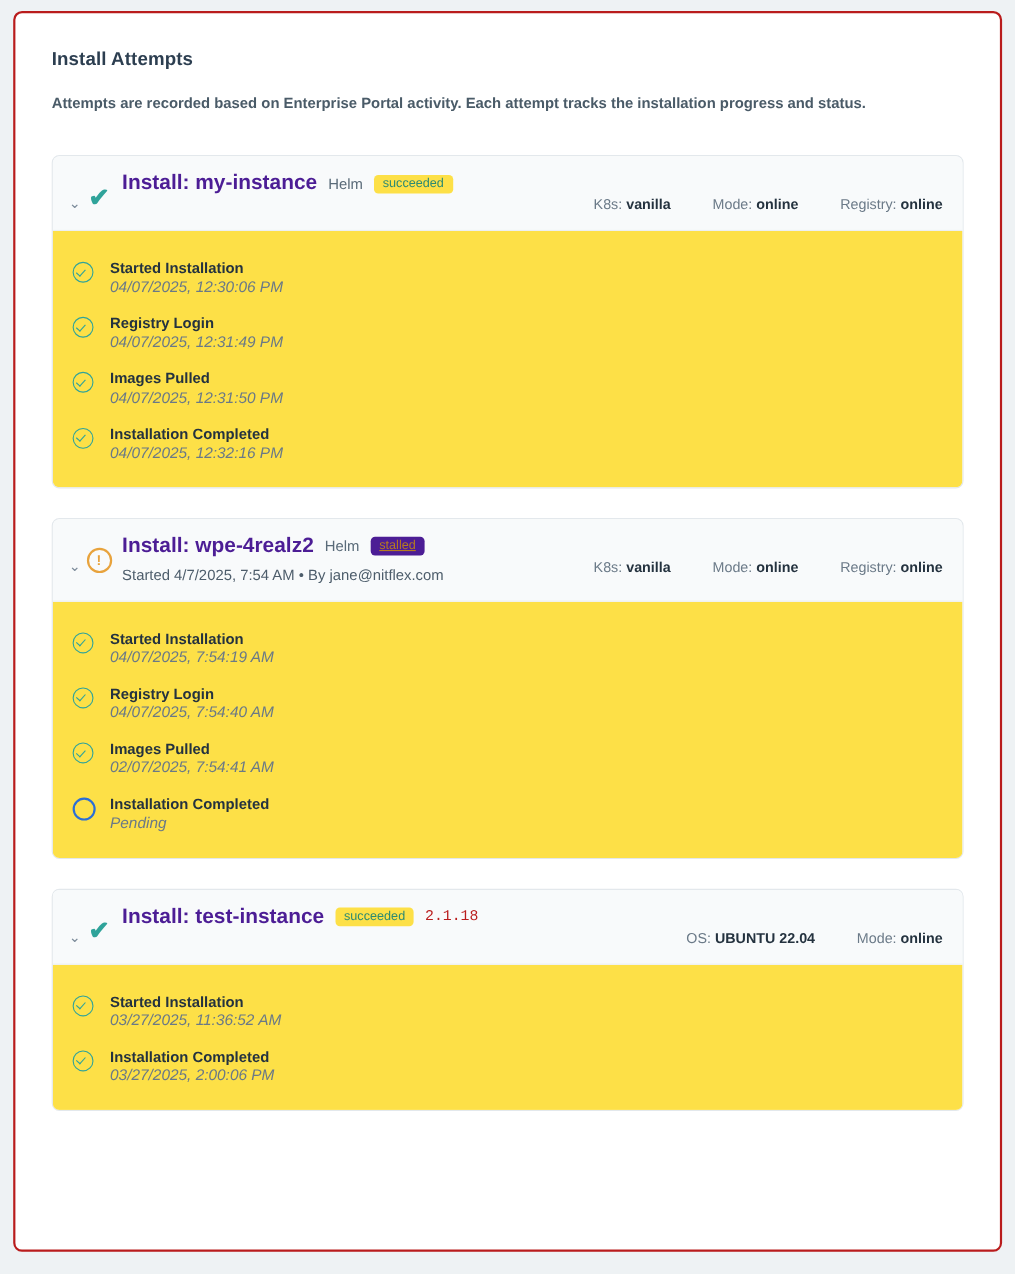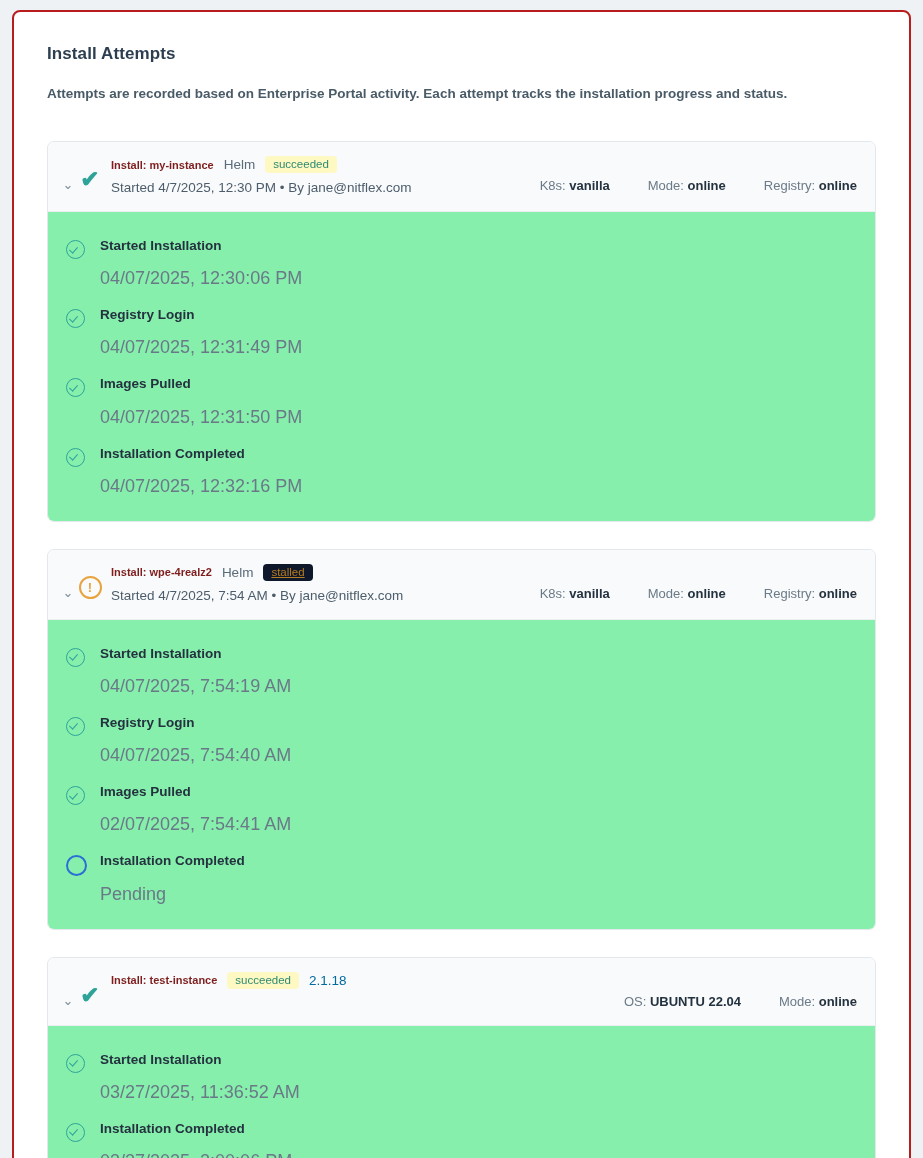--- a/index.html
+++ b/index.html
@@ -95,46 +95,47 @@
     padding-left: 7px;
     min-width: 0;
   }
   .title-row {
     display: flex;
     align-items: center;
     gap: 10px;
     flex-wrap: wrap;
   }
   .attempt-title {
-    font-size: 11px;
-    font-weight: bold;
-    color: #7f1d1d;
+    font-size: 19px;
+    font-weight: bold;
+    color: #4c1d95;
   }
   .chart-engine {
     font-size: 13.5px;
     color: #5a6b79;
   }
   .badge {
     font-size: 11.5px;
     padding: 2px 8px 3px 8px;
     border-radius: 4px;
     font-weight: normal;
   }
   .badge-succeeded {
-    background: #fef9c3;
+    background: #fde047;
     color: #2d8a72;
   }
   .badge-stalled {
-    background: #0f172a;
+    background: #4c1d95;
     color: #b57b20;
     text-decoration: underline;
   }
   .version {
     font-size: 13.5px;
-    color: #0369a1;
+    color: #b91c1c;
+    font-family: Liberation Mono, monospace;
   }
   .attempt-sub {
     margin-top: 7px;
     font-size: 13.5px;
     color: #4d5d6b;
   }
   .header-meta {
     display: flex;
     align-items: center;
     gap: 38px;
@@ -143,21 +144,21 @@
     margin-top: 22px;
     white-space: nowrap;
     padding-left: 14px;
   }
   .header-meta .val {
     color: #24323f;
     font-weight: bold;
   }
   .steps {
     padding: 26px 18px 24px 18px;
-    background: #86efac;
+    background: #fde047;
   }
   .step {
     display: flex;
     align-items: flex-start;
     margin-bottom: 18px;
   }
   .step:last-child { margin-bottom: 0; }
   .step-icon {
     flex: 0 0 34px;
     padding-top: 2px;
@@ -189,43 +190,43 @@
     display: inline-block;
   }
   .step-body { min-width: 0; }
   .step-label {
     font-size: 13.5px;
     font-weight: bold;
     color: #24323f;
     line-height: 1.2;
   }
   .step-time {
-    font-size: 18px;
+    font-size: 14px;
     color: #6a7987;
-    margin-top: 14px;
+    margin-top: 0;
+    font-style: italic;
   }
 </style>
 </head>
 <body>
 
 <div class="page">
   <div class="page-title">Install Attempts</div>
   <div class="page-subtitle">Attempts are recorded based on Enterprise Portal activity. Each attempt tracks the installation progress and status.</div>
   <div class="attempts" id="attempts-list">
       <div class="attempt-card">
         <div class="attempt-header">
           <div class="chevron">⌄</div>
           <div class="status-glyph"><span class="check-big">✔</span></div>
           <div class="header-main">
             <div class="title-row">
               <span class="attempt-title">Install: my-instance</span>
               <span class="chart-engine">Helm</span>
               <span class="badge badge-succeeded">succeeded</span>
             </div>
-            <div class="attempt-sub">Started 4/7/2025, 12:30 PM • By jane@nitflex.com</div>
           </div>
           <div class="header-meta">
             <span><span>K8s:</span> <span class="val">vanilla</span></span>
             <span><span>Mode:</span> <span class="val">online</span></span>
             <span><span>Registry:</span> <span class="val">online</span></span>
           </div>
         </div>
         <div class="steps">
           <div class="step">
             <div class="step-icon"><span class="circle-check"></span></div>

